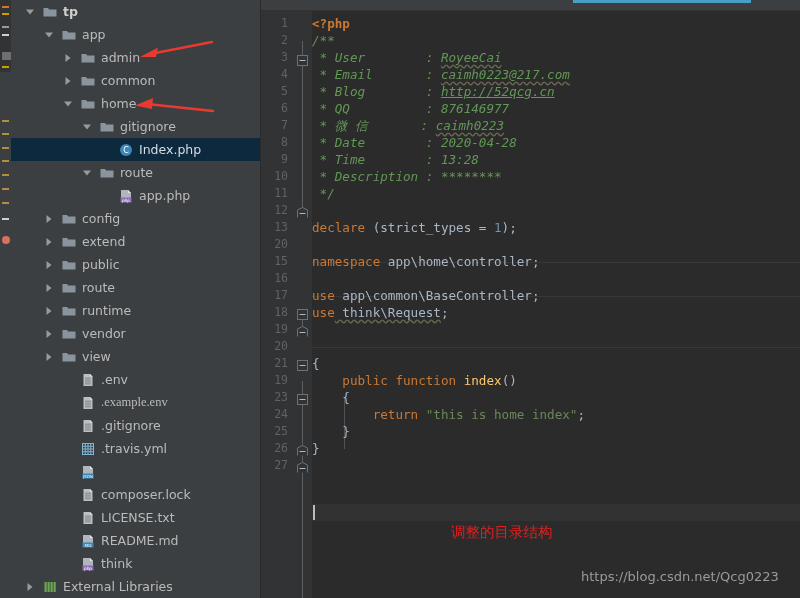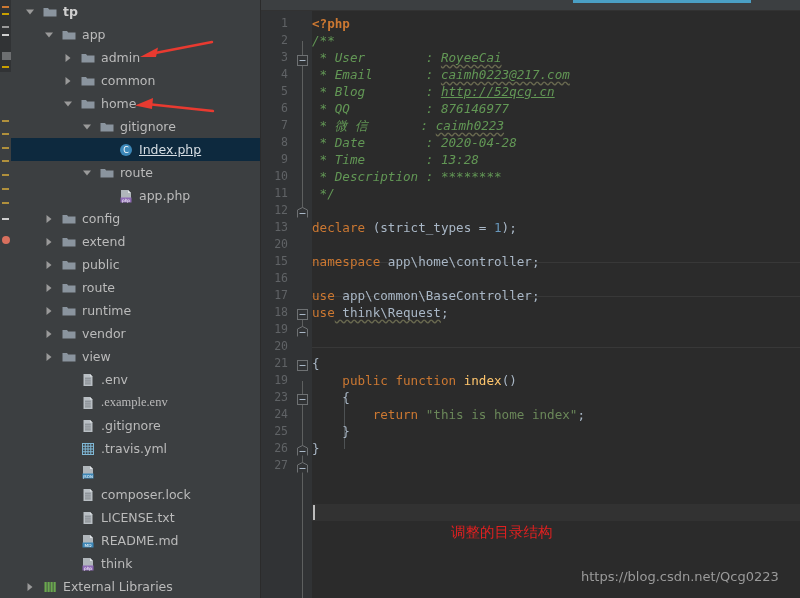--- a/index.html
+++ b/index.html
@@ -228,21 +228,21 @@
           </span>
           <span class="label" style="left: 109px;">gitignore</span>
         </div>
         <div class="tree-row selected" style="top: 138px; position: absolute; width: 250px;">
           <span class="ficon" style="left: 108px;">
             <svg width="14" height="14" viewBox="0 0 14 14" style="position: absolute; top: 5px; left: 0px;">
               <circle cx="7" cy="7" r="6" fill="#3c87b8"></circle>
               <text x="7" y="10.2" text-anchor="middle" font-size="8" font-family="DejaVu Sans, sans-serif" fill="#ffffff">C</text>
             </svg>
           </span>
-          <span class="label" style="left: 128px; text-decoration: underline;">Index.php</span>
+          <span class="label" style="left: 128px;">Index.php</span>
         </div>
         <div class="tree-row" style="top: 161px; position: absolute; width: 250px;">
           <span class="arrow" style="left: 71px;">
             <svg width="8" height="8" viewBox="0 0 8 8">
               <path fill="#9a9a9a" d="M0 1.5 L8 1.5 L4 6.5 Z"></path>
             </svg>
           </span>
           <span class="ficon" style="left: 89px;">
             <svg width="14" height="14" viewBox="0 0 14 14" style="position: absolute; top: 5px; left: 0px;">
               <path d="M0.5 3 L5 3 L6.2 4.4 L13.5 4.4 L13.5 11.5 L0.5 11.5 Z" fill="#8a949e"></path>

